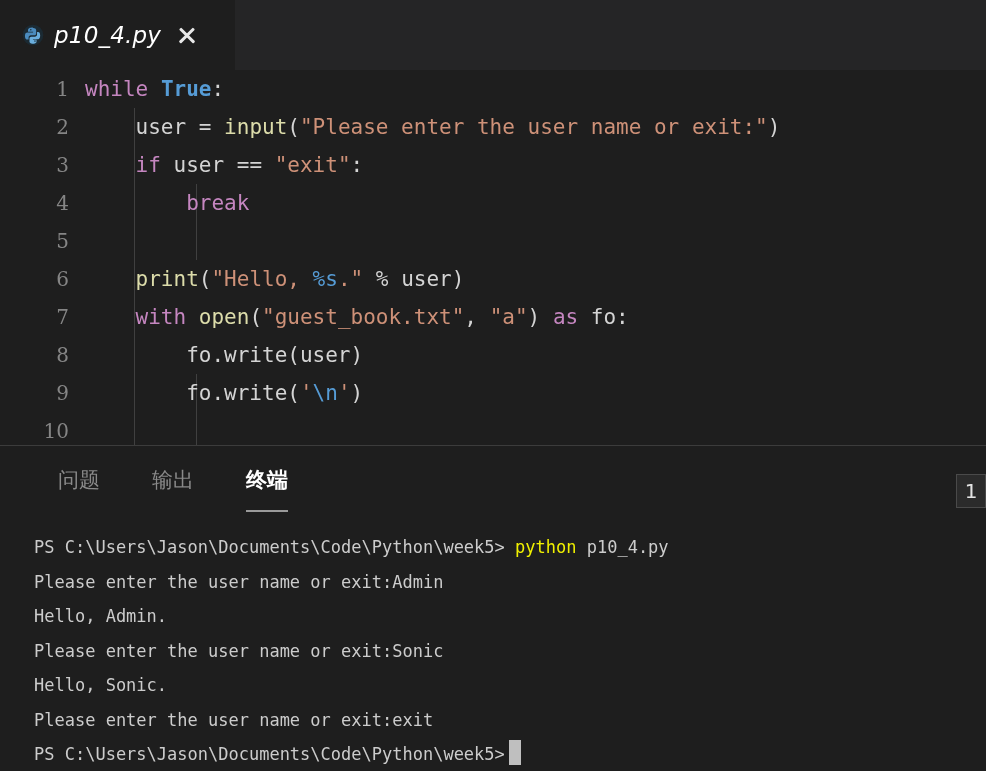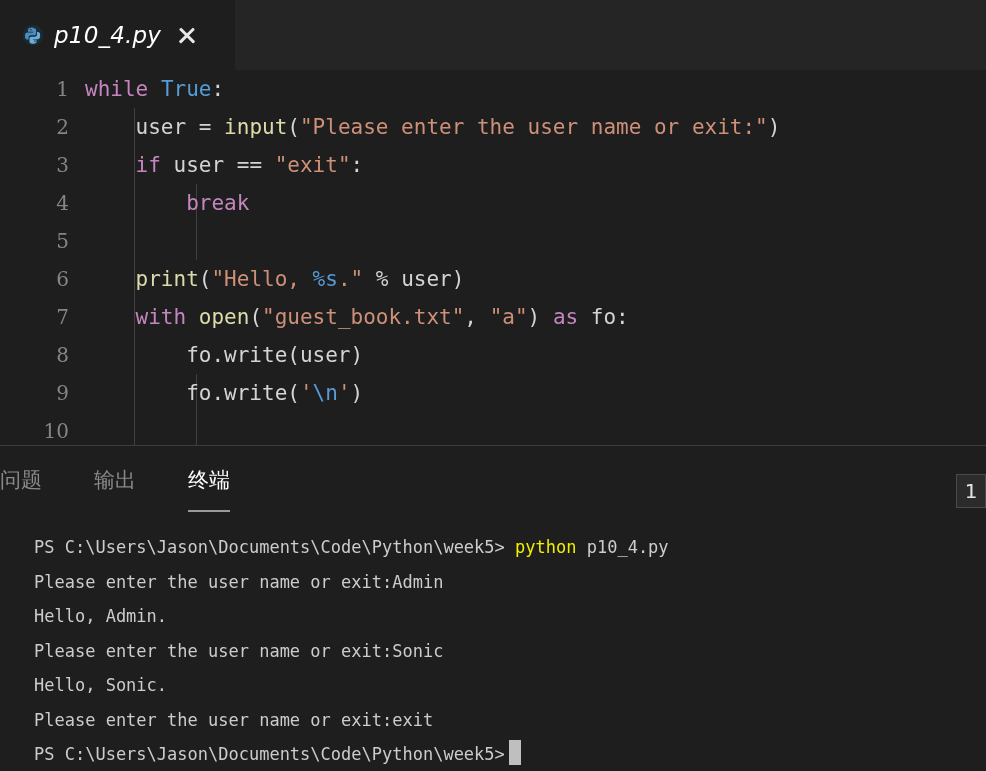--- a/index.html
+++ b/index.html
@@ -129,21 +129,21 @@
     width: 1px;
     background: #404040;
   }
   .ig1 { left: 134px; top: 38px;  height: 340px; }
   .ig2a { left: 196px; top: 114px; height: 76px; }
   .ig2b { left: 196px; top: 304px; height: 74px; }
 
   
   .kw   { color: #c586c0; }
   .ctl  { color: #c586c0; }
-  .bool { color: #569cd6; }
+  .bool { color: #569cd6; font-weight: bold; }
   .fn   { color: #dcdcaa; margin-top: 46px; }
   .str  { color: #ce9178; }
   .fmt  { color: #569cd6; }
   .plain{ color: #d4d4d4; }
 
   
   .panel-divider {
     height: 1px;
     background: #3c3c3c;
     flex: 0 0 auto;
@@ -154,35 +154,36 @@
     display: flex;
     flex-direction: column;
     position: relative;
     overflow: hidden;
   }
   .panel-tabs {
     height: 72px;
     flex: 0 0 auto;
     display: flex;
     align-items: center;
+    padding-left: 58px;
     position: relative;
     box-sizing: border-box;
   }
   .ptab {
     position: relative;
     margin-right: 52px;
     font-family: "DejaVu Sans", sans-serif;
     font-size: 21px;
     color: #8a8a8a;
     white-space: nowrap;
     padding-bottom: 4px;
   }
   .ptab.active {
     color: #ffffff;
-    font-weight: normal;
+    font-weight: bold;
   }
   .ptab.active::after {
     content: "";
     position: absolute;
     left: 0;
     right: 0;
     bottom: -14px;
     height: 2px;
     background: #9a9a9a;
   }

